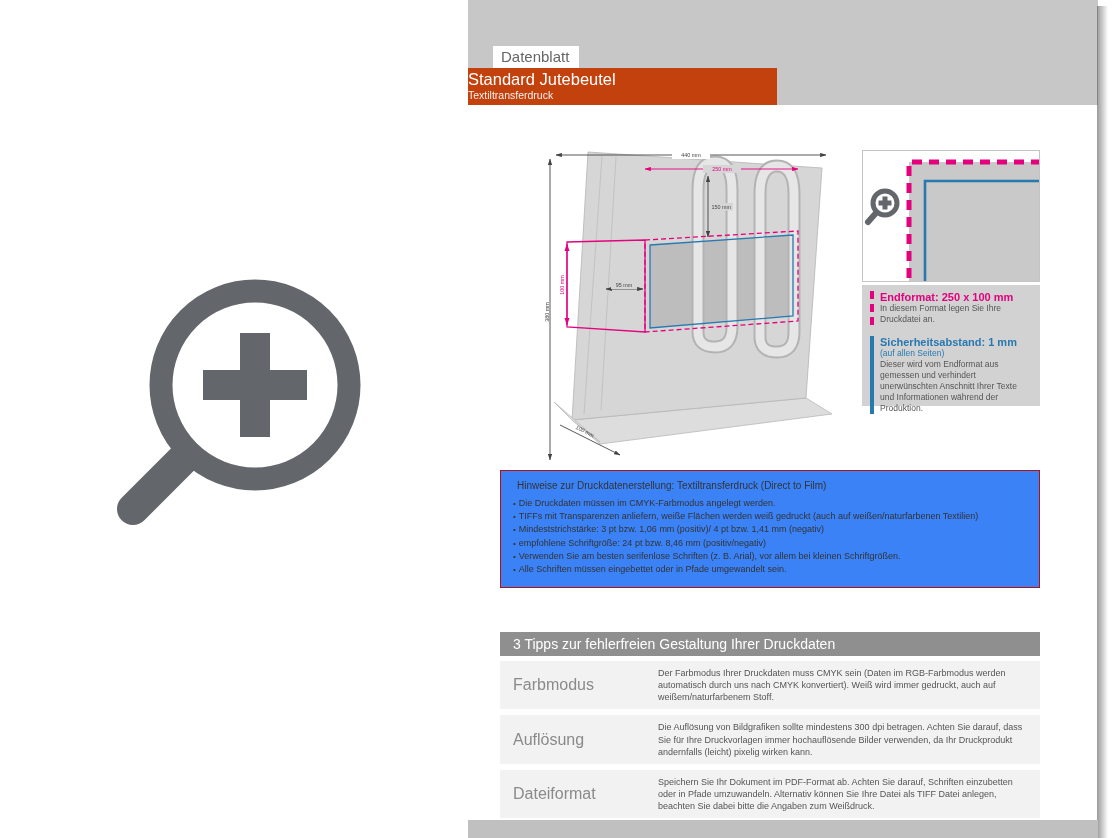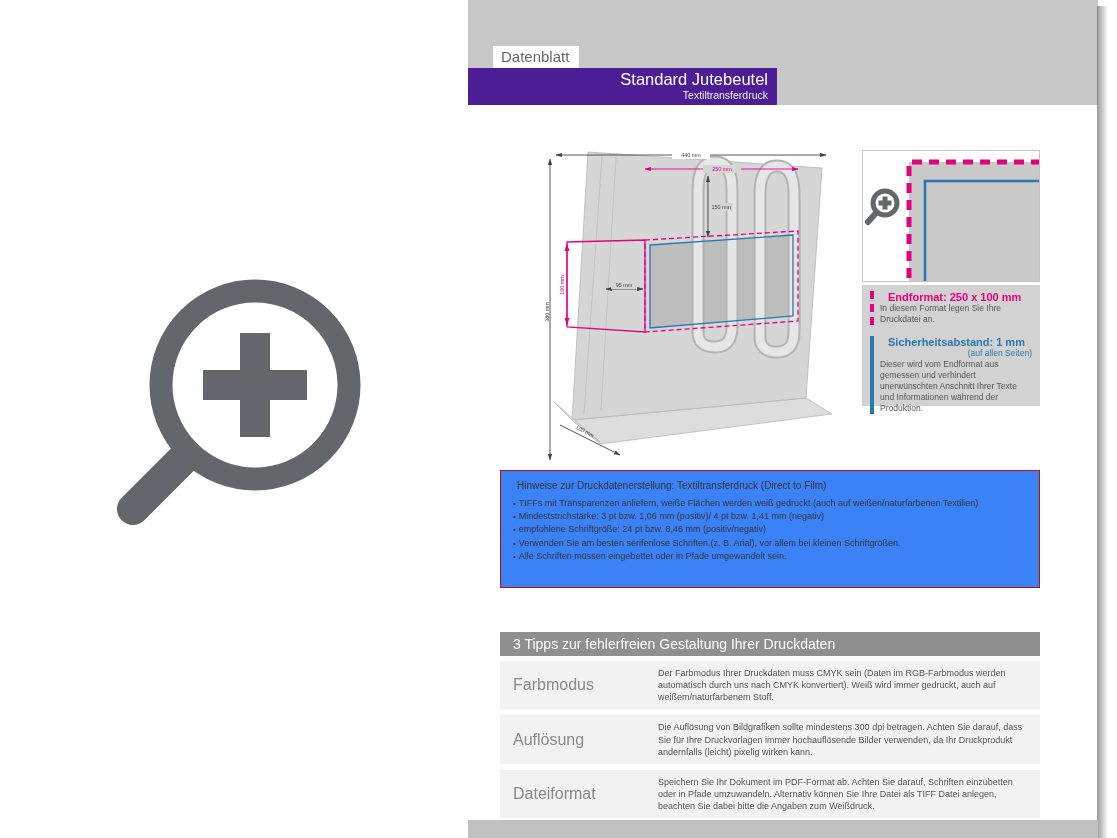--- a/index.html
+++ b/index.html
@@ -11,42 +11,42 @@
   #big-zoom { left:108px; top:278px; width:258px; height:252px; }
 
   
   #top-band   { left:468px; top:0; width:630px; height:105px; background:#c7c7c7; }
   #bottom-bar { left:468px; top:820px; width:630px; height:18px; background:#c0c0c0; }
   #right-shadow { left:1097px; top:6px; width:11px; height:832px;
                   background:linear-gradient(to right, rgba(70,70,70,.55), rgba(70,70,70,0)); }
 
   #datenblatt-tab { left:493px; top:46px; height:35px; background:#ffffff;
                     color:#666666; font-size:15px; line-height:22px; padding:0 10px 0 8px; }
-  #header-bar { left:468px; top:68px; width:309px; height:37px; background:#4c1d95;
-                color:#ffffff; text-align:right; padding:2px 9px 0 0; }
+  #header-bar { left:468px; top:68px; width:309px; height:37px; background:#c2410c;
+                color:#ffffff; padding:2px 9px 0 0; }
   #header-bar .t1 { font-size:16.5px; line-height:19px; }
   #header-bar .t2 { font-size:10.5px; line-height:12px; color:#f2f2f2; }
 
   
   #bag-svg { left:540px; top:142px; width:300px; height:335px; }
 
   
   #detail-box { left:862px; top:150px; width:178px; height:132px; background:#ffffff;
                 border:1px solid #c4c4c4; overflow:hidden; }
 
   
   #format-info { left:862px; top:285px; width:178px; height:121px; background:#d2d2d2;
                  padding:6px 8px 0 8px; }
   .fi-block { margin-bottom:11px; padding-left:6px; }
   .fi-end   { border-left:4px dashed #e5007d; }
   .fi-safe  { border-left:4px solid #2779b0; }
-  .fi-title { font-size:11px; font-weight:bold;margin-left:8px; }
+  .fi-title { font-size:11px; font-weight:bold; }
   .fi-end .fi-title  { color:#e5007d; }
   .fi-safe .fi-title { color:#2779b0; }
-  .fi-sub  { font-size:8.5px; color:#2779b0; line-height:1.25;text-align:right; }
+  .fi-sub  { font-size:8.5px; color:#2779b0; line-height:1.25; }
   .fi-body { font-size:8.5px; color:#555555; line-height:1.3; }
 
   
   #notes-box { left:500px; top:470px; width:540px; height:118px; background:#3b82f6;
                border:1px solid #b01111; padding:9px 10px 0 12px; }
   #notes-box .nt { font-size:10px; color:#333333; margin-bottom:6px; padding-left:4px; }
   #notes-box ul { list-style:none; }
   #notes-box li { font-size:9px; color:#333333; line-height:1.47; }
   #notes-box li .bullet { font-size:8px; margin-right:3px; }
 
@@ -163,20 +163,21 @@
   <div class="fi-block fi-safe">
     <div class="fi-title">Sicherheitsabstand: 1 mm</div>
     <div class="fi-sub">(auf allen Seiten)</div>
     <div class="fi-body">Dieser wird vom Endformat aus gemessen und verhindert unerwünschten Anschnitt Ihrer Texte und Informationen während der Produktion.</div>
   </div>
 </div>
 
 <div id="notes-box" class="abs">
   <div class="nt">Hinweise zur Druckdatenerstellung: Textiltransferdruck (Direct to Film)</div>
   <ul>
+    <li><span class="bullet">•</span><span>Die Druckdaten müssen im CMYK-Farbmodus angelegt werden.</span></li>
     <li><span class="bullet">•</span><span>TIFFs mit Transparenzen anliefern, weiße Flächen werden weiß gedruckt (auch auf weißen/naturfarbenen Textilien)</span></li>
     <li><span class="bullet">•</span><span>Mindeststrichstärke: 3 pt bzw. 1,06 mm (positiv)/ 4 pt bzw. 1,41 mm (negativ)</span></li>
     <li><span class="bullet">•</span><span>empfohlene Schriftgröße: 24 pt bzw. 8,46 mm (positiv/negativ)</span></li>
     <li><span class="bullet">•</span><span>Verwenden Sie am besten serifenlose Schriften (z. B. Arial), vor allem bei kleinen Schriftgrößen.</span></li>
     <li><span class="bullet">•</span><span>Alle Schriften müssen eingebettet oder in Pfade umgewandelt sein.</span></li>
   </ul>
 </div>
 
 <div id="tips-header" class="abs">3 Tipps zur fehlerfreien Gestaltung Ihrer Druckdaten</div>
 <div id="tips-rows" class="abs">

